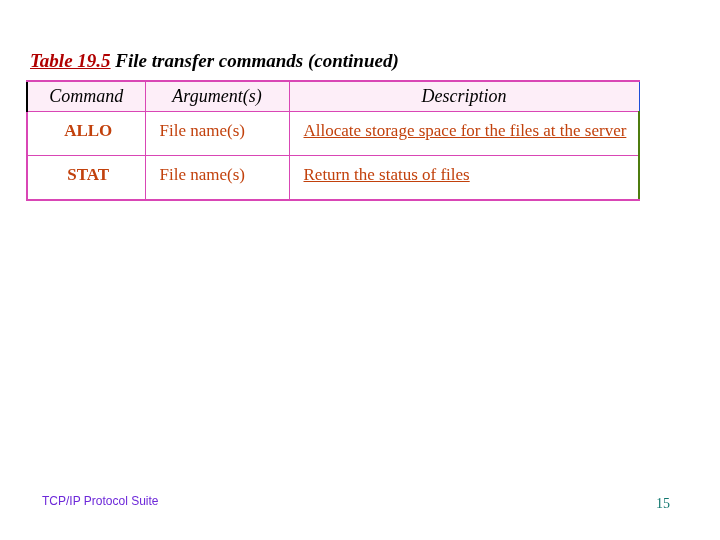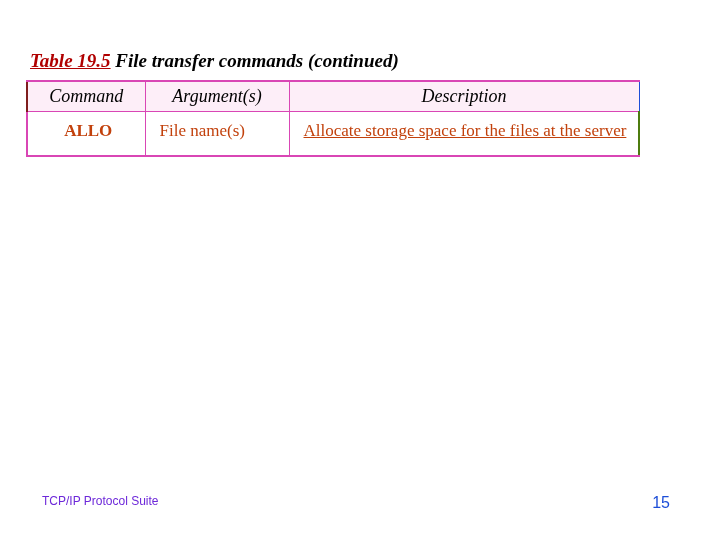--- a/index.html
+++ b/index.html
@@ -39,21 +39,21 @@
     border: 1px solid #d946b5;
     border-top: 2px solid #d946b5;
     border-bottom: 1px solid #d946b5;
     font-style: italic;
     font-weight: normal;
     text-align: center;
     padding: 4px 6px;
     font-size: 18px;
     color: #000;
   }
-  th:first-child { border-left: 2px solid #7f1d1d; }
+  th:first-child { border-left: 2px solid #000000; }
   th:last-child  { border-right: 1px solid #1d4ed8; }
   td {
     border: 1px solid #d946b5;
     padding: 8px 10px 12px 14px;
     font-size: 17px;
     vertical-align: top;
     color: #c2410c;
     line-height: 1.35;
   }
   td:first-child { border-left: 2px solid #d946b5; }
@@ -65,23 +65,23 @@
     left: 42px;
     bottom: 32px;
     font-family: Arial, Helvetica, sans-serif;
     font-size: 12px;
     color: #6d28d9;
   }
   .footer-right {
     position: absolute;
     right: 50px;
     bottom: 28px;
-    font-family: Liberation Sans, sans-serif;
-    font-size: 16px;
-    color: #1d4ed8;
+    font-family: Liberation Serif, serif;
+    font-size: 14px;
+    color: #0f766e;
   }
 </style>
 </head>
 <body>
 
 <div class="slide">
   <div class="caption">
     <span class="tnum">Table 19.5</span><span>  File transfer commands (continued)</span>
   </div>
 
@@ -97,18 +97,23 @@
         <th>Argument(s)</th>
         <th>Description</th>
       </tr>
     </thead>
     <tbody>
       <tr>
         <td class="cmd">ALLO</td>
         <td>File name(s)</td>
         <td>Allocate storage space for the files at the server</td>
       </tr>
+      <tr>
+        <td class="cmd">STAT</td>
+        <td>File name(s)</td>
+        <td>Return the status of files</td>
+      </tr>
     </tbody>
   </table>
 </div>
 
 <div class="footer-left">TCP/IP Protocol Suite</div>
 <div class="footer-right">15</div>
 
 </body></html>

